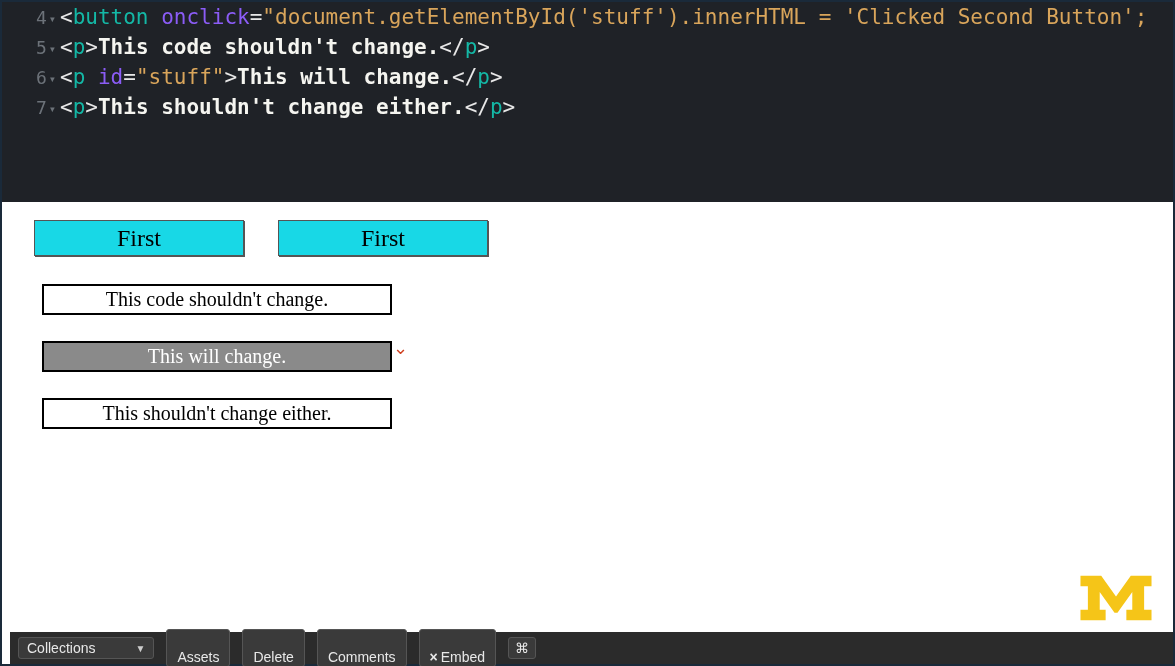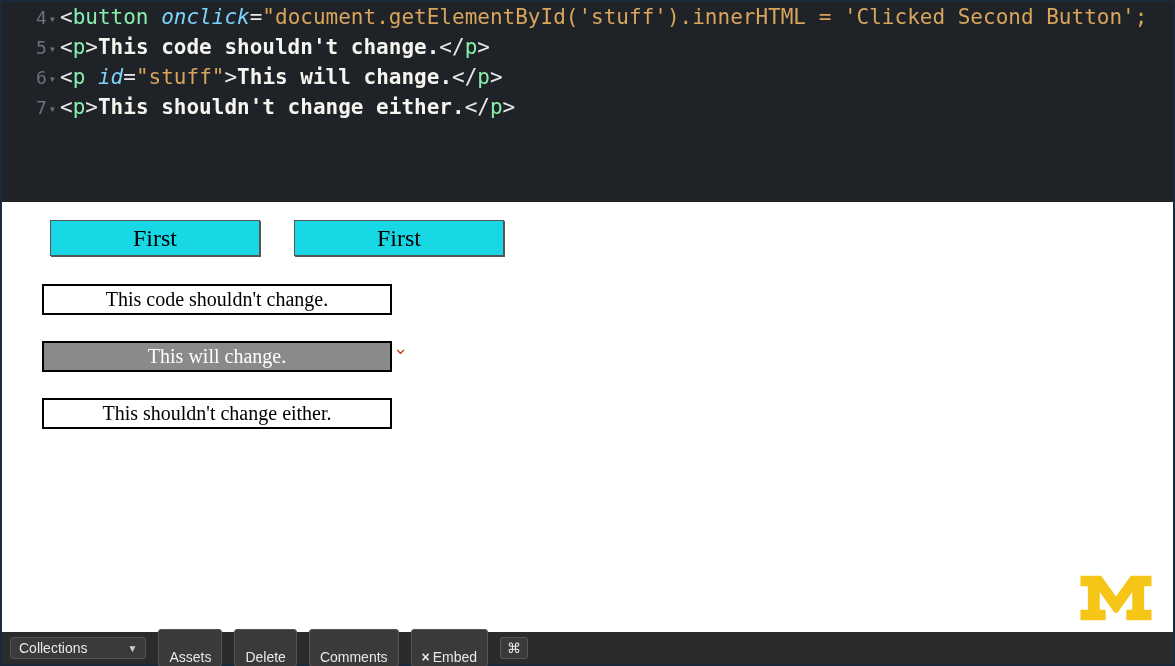--- a/index.html
+++ b/index.html
@@ -45,22 +45,22 @@
     font-size: 18px;
   }
   .fold {
     color: #6c7279;
     font-size: 12px;
     display: inline-block;
     vertical-align: middle;
     margin-left: 2px;
   }
   .code { flex: 1 1 auto; }
-  .tok-tag   { color: #86efac; }
-  .tok-attr  { color: #7dd3fc; font-style: italic; }
+  .tok-tag   { color: #14b8a6; }
+  .tok-attr  { color: #8b5cf6; }
   .tok-punc  { color: #e8e8e8; }
   .tok-str   { color: #d9a55b; }
   .tok-text  { color: #f5f5f0; font-weight: 600; }
   
   .preview {
     position: absolute;
     top: 200px; left: 0; right: 0;
     bottom: 32px;
     background: #fff;
     padding: 18px 10px 0 10px;
@@ -68,21 +68,21 @@
   }
   .preview h1 {
     margin: 12px 0 22px 0;
     font-size: 38px;
     font-weight: 700;
     color: #000;
   }
   .btn-row {
     display: flex;
     gap: 34px;
-    margin-left: 38px;
+    margin-left: 22px;
     margin-bottom: 28px;
   }
   .cyan-btn {
     width: 210px;
     height: 36px;
     background: #18d8e6;
     border: 1px solid #555;
     box-shadow: 1px 1px 0 #555;
     font-family: "Times New Roman", Times, serif;
     font-size: 24px;
@@ -116,21 +116,21 @@
   
   .logo {
     position: absolute;
     right: 20px; bottom: 42px;
     width: 74px; height: 48px;
   }
   .logo svg { width: 100%; height: 100%; }
   
   .toolbar {
     position: absolute;
-    left: 0; right: 0; bottom: 0;
+    left: 8px; right: 0; bottom: 0;
     height: 32px;
     background: #2b2b2b;
     display: flex;
     align-items: center;
     padding: 0 8px;
     gap: 12px;
     color: #e8e8e8;
     font-family: "Helvetica Neue", Arial, sans-serif;
     font-size: 14px;
   }

